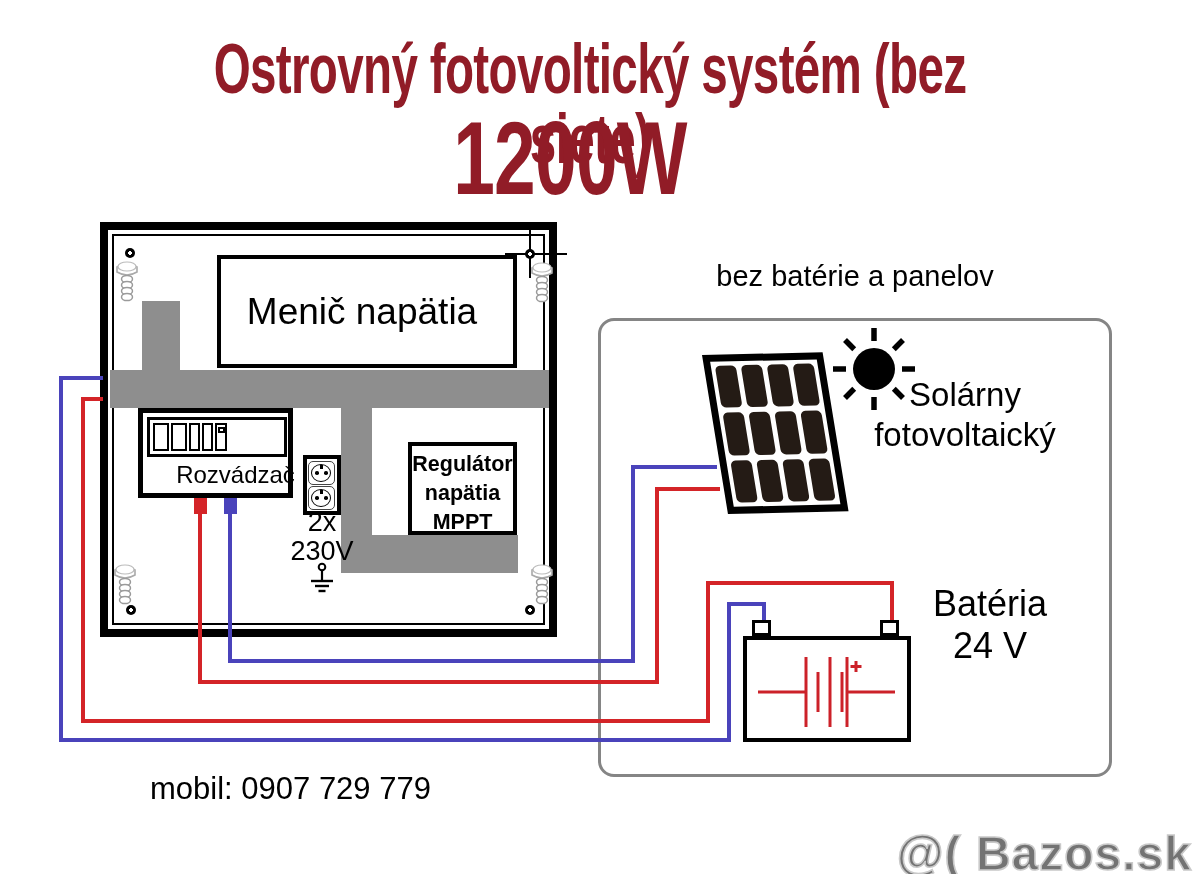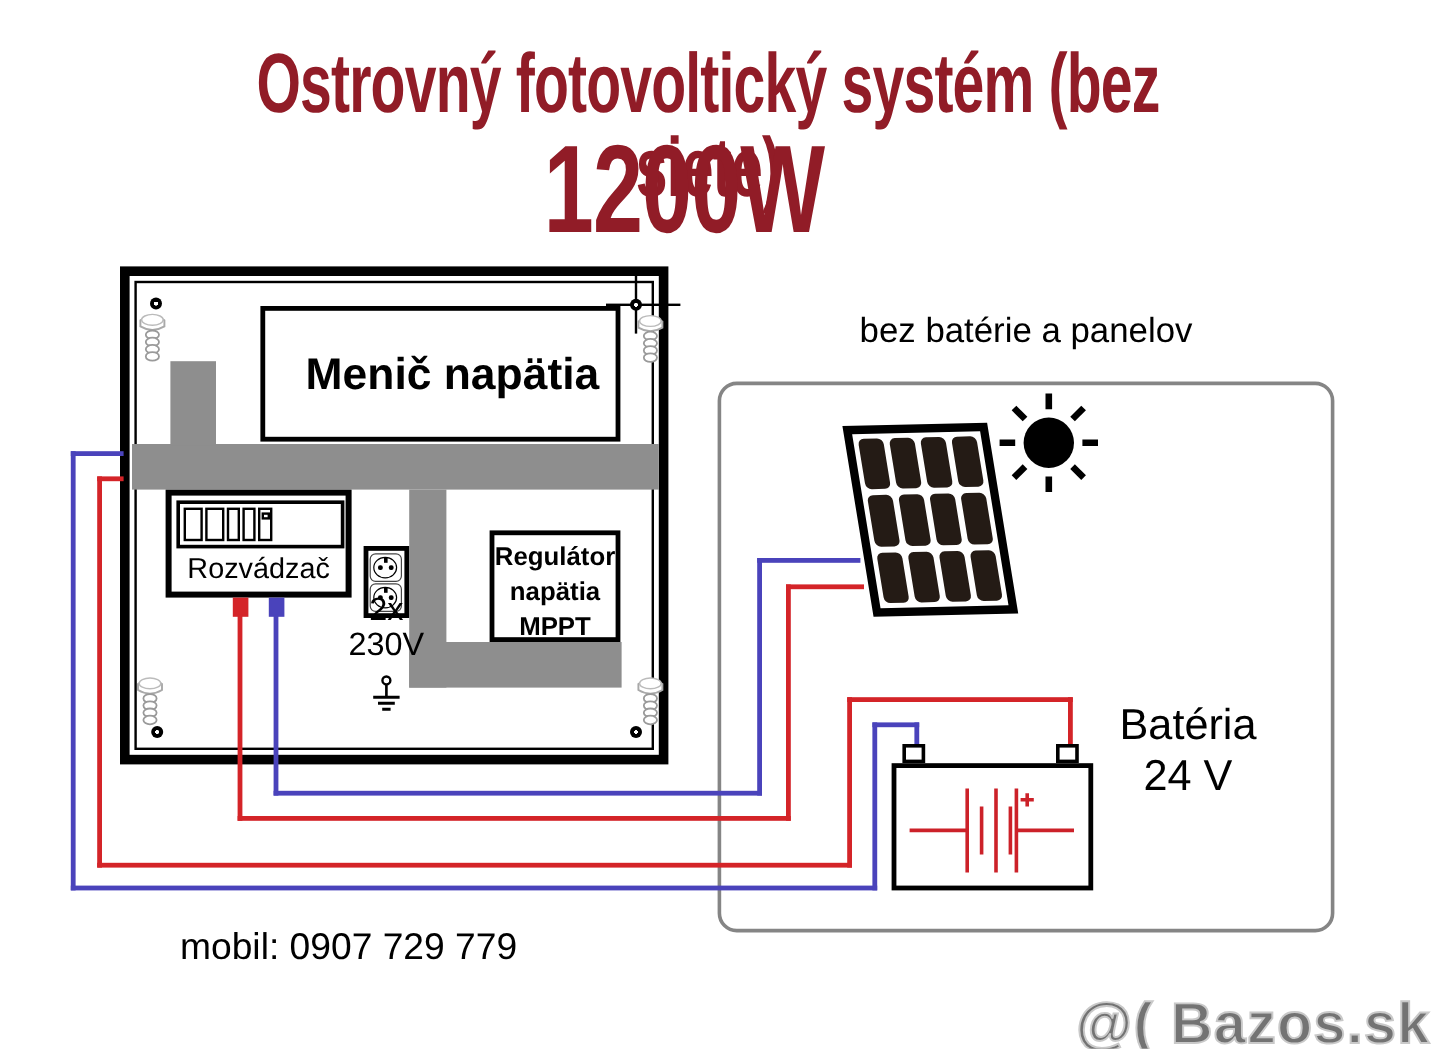--- a/index.html
+++ b/index.html
@@ -12,34 +12,34 @@
   .title2{left:-30px;top:106px;width:1200px;text-align:center;font-size:104px;font-weight:bold;
           line-height:1;color:var(--title_red);transform:scaleX(0.72);letter-spacing:-1px;}
   
   .panel-outer{left:100px;top:222px;width:457px;height:415px;border:8px solid #000;
                box-sizing:border-box;background:#fff;z-index:1;}
   .panel-inner{left:112px;top:234px;width:433px;height:391px;border:2px solid #000;
                box-sizing:border-box;z-index:1;}
   .duct{background:var(--duct_gray);z-index:2;}
   .box{border:4px solid #000;box-sizing:border-box;background:#fff;z-index:3;}
   .inverter-box{left:217px;top:255px;width:300px;height:113px;}
-  .inverter-label{left:227px;top:291px;width:300px;text-align:center;font-size:37px;color:#000;z-index:3;font-weight:bold;}
+  .inverter-label{left:212px;top:291px;width:300px;text-align:center;font-size:37px;color:#000;z-index:3;}
   .rozv-box{left:138px;top:408px;width:155px;height:90px;border-width:5px;}
-  .rozv-label{left:138px;top:461px;width:155px;text-align:center;font-size:24px;color:#000;z-index:3;}
+  .rozv-label{left:138px;top:461px;width:155px;text-align:center;font-size:24px;color:#000;z-index:3;padding-left:20px;}
   .strip{left:147px;top:417px;width:140px;height:40px;border:3px solid #000;box-sizing:border-box;z-index:3;background:#fff;}
   .module{position:absolute;border:2.5px solid #000;box-sizing:border-box;top:3px;height:28px;background:#fff;}
   .mod-sq{position:absolute;border:2px solid #000;box-sizing:border-box;background:#fff;}
   .mppt-box{left:408px;top:442px;width:109px;height:93px;}
   .mppt-label{left:408px;top:450px;width:109px;text-align:center;font-size:21.5px;line-height:29px;color:#000;z-index:3;font-weight:bold;}
   .socket-box{left:303px;top:455px;width:38px;height:60px;border:4px solid #000;box-sizing:border-box;background:#fff;z-index:3;}
   .socket{position:absolute;left:1px;width:27px;height:24px;border:1.5px solid #444;border-radius:5px;box-sizing:border-box;}
   .socket-circle{position:absolute;left:2px;top:1.5px;width:20px;height:18px;border:1.8px solid #000;border-radius:50%;box-sizing:border-box;}
   .socket-hole{position:absolute;width:3.5px;height:3.5px;background:#000;border-radius:50%;top:9px;}
   .socket-pin{position:absolute;width:2.5px;height:4px;background:#000;left:11px;top:2.5px;}
-  .label-230{left:288px;top:494px;width:68px;text-align:center;font-size:27px;line-height:29px;color:#000;z-index:3;}
+  .label-230{left:288px;top:508px;width:68px;text-align:center;font-size:27px;line-height:29px;color:#000;z-index:3;}
   
   .dot{width:10px;height:10px;border-radius:50%;z-index:3;
        background:radial-gradient(circle at 50% 50%, #fff 0 1.6px, #000 1.7px 100%);}
   .hairline{background:#000;z-index:1;}
   .screw{z-index:3;}
   
   .rbox{left:598px;top:318px;width:514px;height:459px;border:3px solid var(--box_gray);
         border-radius:16px;box-sizing:border-box;z-index:1;background:#fff;}
   .note{left:598px;top:260px;width:514px;text-align:center;font-size:29px;color:#000;z-index:3;}
   .solar-label{left:850px;top:375px;width:230px;text-align:center;font-size:33px;line-height:40px;color:#000;z-index:3;}
@@ -192,20 +192,22 @@
   <line x1="64.8" y1="25.2" x2="74" y2="16" stroke="#000" stroke-width="5.5"></line>
   <line x1="73" y1="45" x2="86" y2="45" stroke="#000" stroke-width="5.5"></line>
   <line x1="64.8" y1="64.8" x2="74" y2="74" stroke="#000" stroke-width="5.5"></line>
   <line x1="45" y1="73" x2="45" y2="86" stroke="#000" stroke-width="5.5"></line>
   <line x1="25.2" y1="64.8" x2="16" y2="74" stroke="#000" stroke-width="5.5"></line>
   <line x1="17" y1="45" x2="4" y2="45" stroke="#000" stroke-width="5.5"></line>
   <line x1="25.2" y1="25.2" x2="16" y2="16" stroke="#000" stroke-width="5.5"></line>
 </svg>
 
 <div class="abs solar-label">
+  <div>Solárny</div>
+  <div>fotovoltaický</div>
 </div>
 
 <div class="abs terminal" style="left:752px;top:620px;"></div>
 <div class="abs terminal" style="left:880px;top:620px;"></div>
 <div class="abs battery"></div>
 <svg class="abs" style="left:745px;top:645px;z-index:6;" width="164" height="92" viewBox="0 0 164 92">
   <g stroke="var(--battery_red)" stroke-width="3" fill="none">
     <line x1="13" y1="47" x2="61" y2="47"></line>
     <line x1="61" y1="12" x2="61" y2="82"></line>
     <line x1="73" y1="27" x2="73" y2="67"></line>

